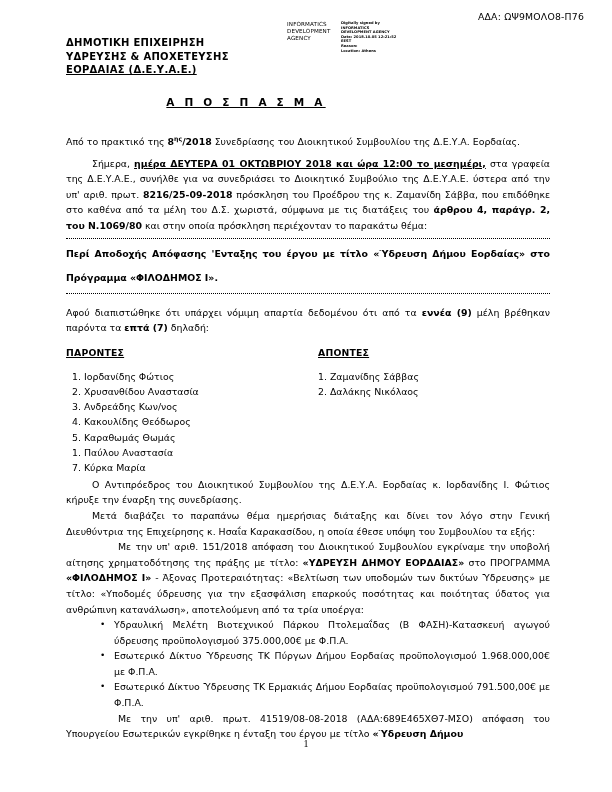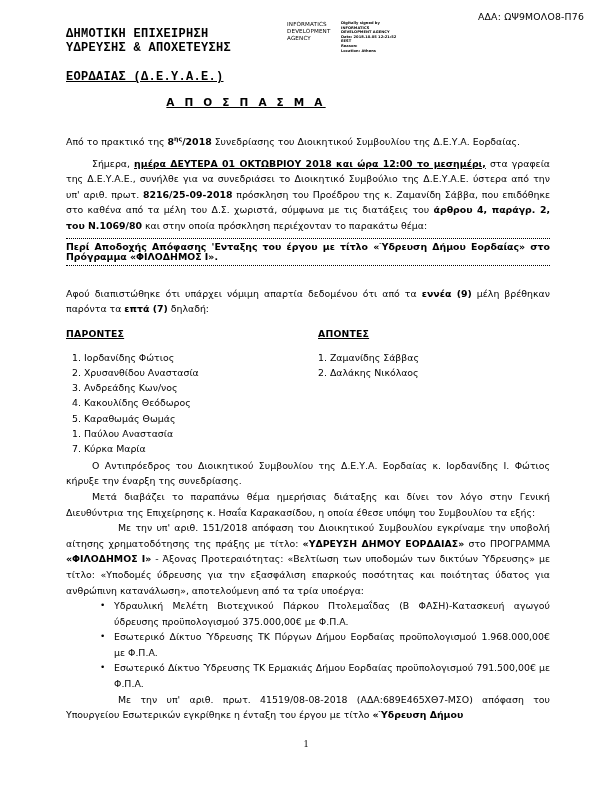--- a/index.html
+++ b/index.html
@@ -49,29 +49,28 @@
   .sig-right {
     font-size: 3.6px;
     line-height: 4.6px;
     font-weight: bold;
     letter-spacing: 0.05px;
     width: 56px;
   }
 
   .org-header {
     position: absolute;
-    top: 28px;
+    top: 36px;
     left: 66px;
-    font-size: 12px;
+    font-size: 10px;
     font-weight: bold;
     line-height: 13.6px;
     letter-spacing: 0.3px;
-    font-family: Liberation Mono, monospace;
-  }
-  .org-header .u { text-decoration: underline; margin-top: 16px; }
+  }
+  .org-header .u { text-decoration: underline; }
 
   
   .doc-title {
     position: absolute;
     top: 96px;
     left: 0;
     width: 492px;
     text-align: center;
     font-size: 10.5px;
     font-weight: bold;
@@ -98,24 +97,24 @@
   .sp-md { height: 11px; }
 
   b { font-weight: bold; }
   sup { font-size: 6.2px; vertical-align: super; line-height: 0; }
 
   
   .subject-block {
     border-top: 1px dotted #000;
     border-bottom: 1px dotted #000;
     padding: 3px 0 3px 0;
-    margin: 4px 0 9px 0;
+    margin: 4px 0 0 0;
     font-weight: bold;
     font-size: 9.4px;
-    line-height: 10px;
+    line-height: 24px;
     text-align: justify;
   }
 
   
   .attend-heads {
     position: relative;
     height: 16px;
     margin-top: 9px;
   }
   .attend-heads .h {

